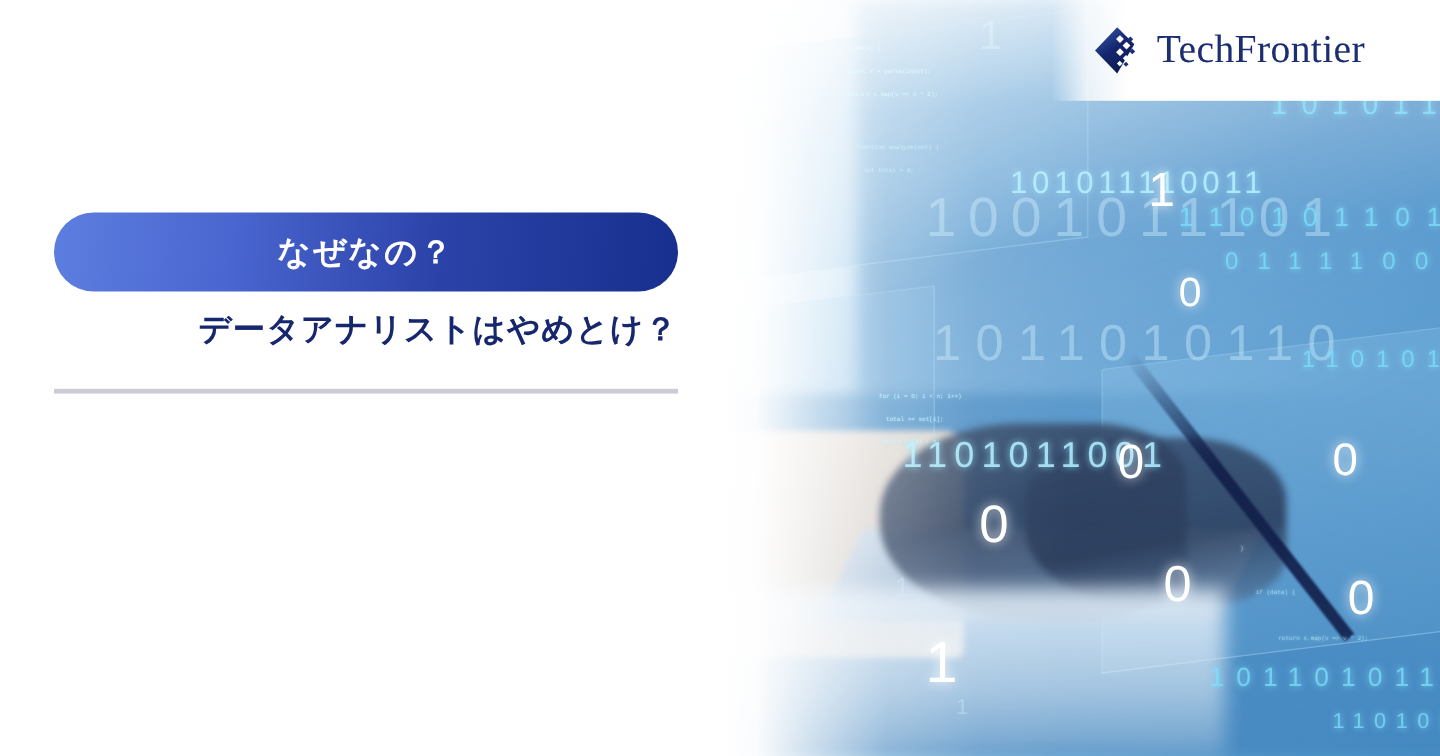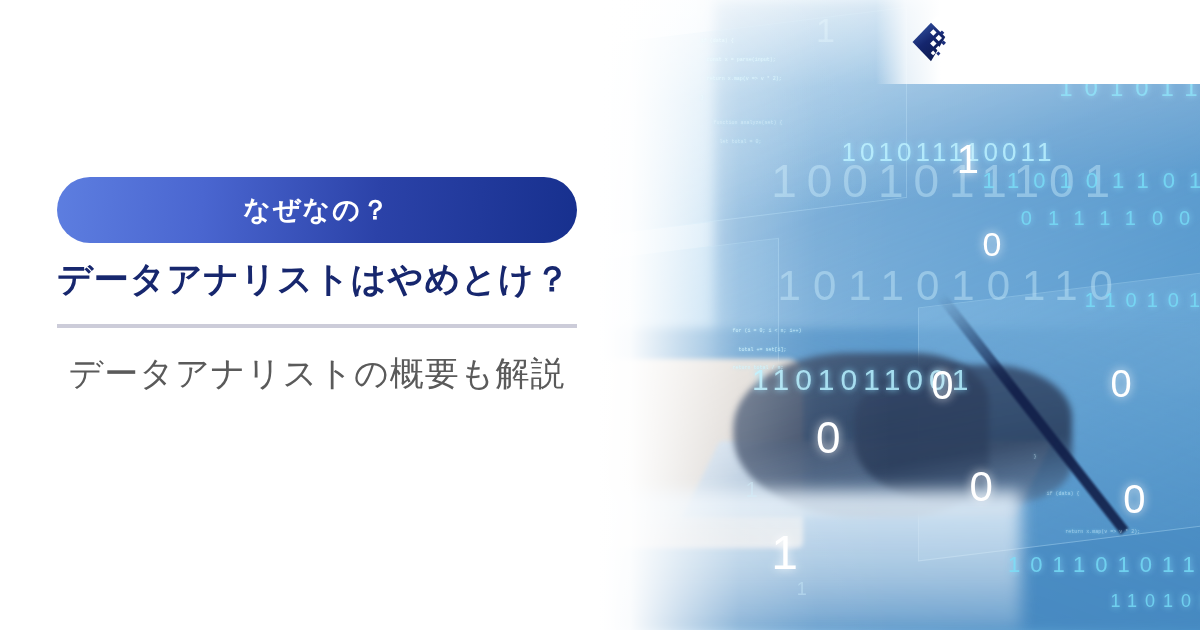--- a/index.html
+++ b/index.html
@@ -219,21 +219,20 @@
     white-space: nowrap;
   }
 
   
   .content {
     position: absolute;
     left: 0;
     top: 0;
     width: 610px;
     height: 630px;
-    margin-left: 12px;
   }
 
   .badge {
     position: absolute;
     left: 45px;
     top: 177px;
     width: 520px;
     height: 66px;
     border-radius: 33px;
     background: linear-gradient(95deg, #5d7ee0 0%, #4a66d0 28%, #2b42a8 62%, #17308e 100%);
@@ -247,24 +246,24 @@
     font-size: 27px;
     color: #ffffff;
     letter-spacing: 2px;
   }
 
   .headline {
     position: absolute;
     left: 45px;
     top: 256px;
     width: 520px;
-    text-align: left;
+    text-align: right;
     font-family: "DejaVu Serif", serif;
     font-weight: bold;
-    font-size: 35px;
+    font-size: 27px;
     color: #17276e;
     letter-spacing: 1px;
     white-space: nowrap;
   }
 
   .divider {
     position: absolute;
     left: 45px;
     top: 324px;
     width: 520px;
@@ -365,30 +364,30 @@
         <rect x="50" y="48" width="11" height="11" transform="rotate(45 55.5 53.5)"></rect>
         <rect x="63" y="61" width="9" height="9" transform="rotate(45 67.5 65.5)"></rect>
         <rect x="51" y="72" width="8" height="8" transform="rotate(45 55 76)"></rect>
       </g>
       <g fill="#1b2f7d">
         <rect x="72" y="24" width="8" height="8" transform="rotate(45 76 28)"></rect>
         <rect x="76" y="48" width="8" height="8" transform="rotate(45 80 52)"></rect>
         <rect x="64" y="74" width="7" height="7" transform="rotate(45 67.5 77.5)"></rect>
       </g>
     </svg>
+    <div class="logo-word">TechFrontier</div>
   </div>
 
   <div class="content">
 
     <div class="badge">
       <span class="badge-text">なぜなの？</span>
     </div>
 
     <div class="headline">データアナリストはやめとけ？</div>
 
     <div class="divider"></div>
 
     <div class="subtitle">
-      <span class="line">データアナリストの概要も解説</span>
     </div>
 
   </div>
 </div>
 
 </body></html>

